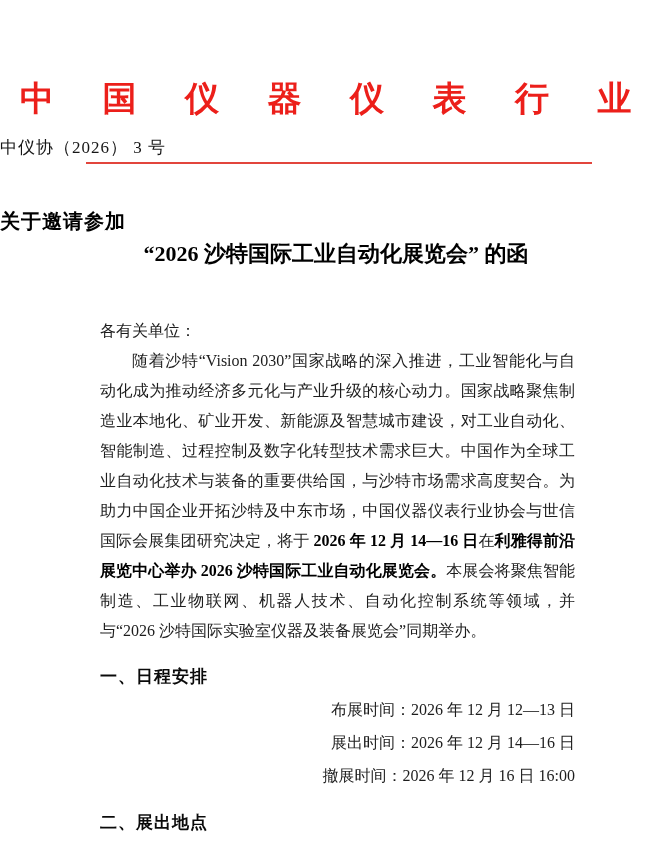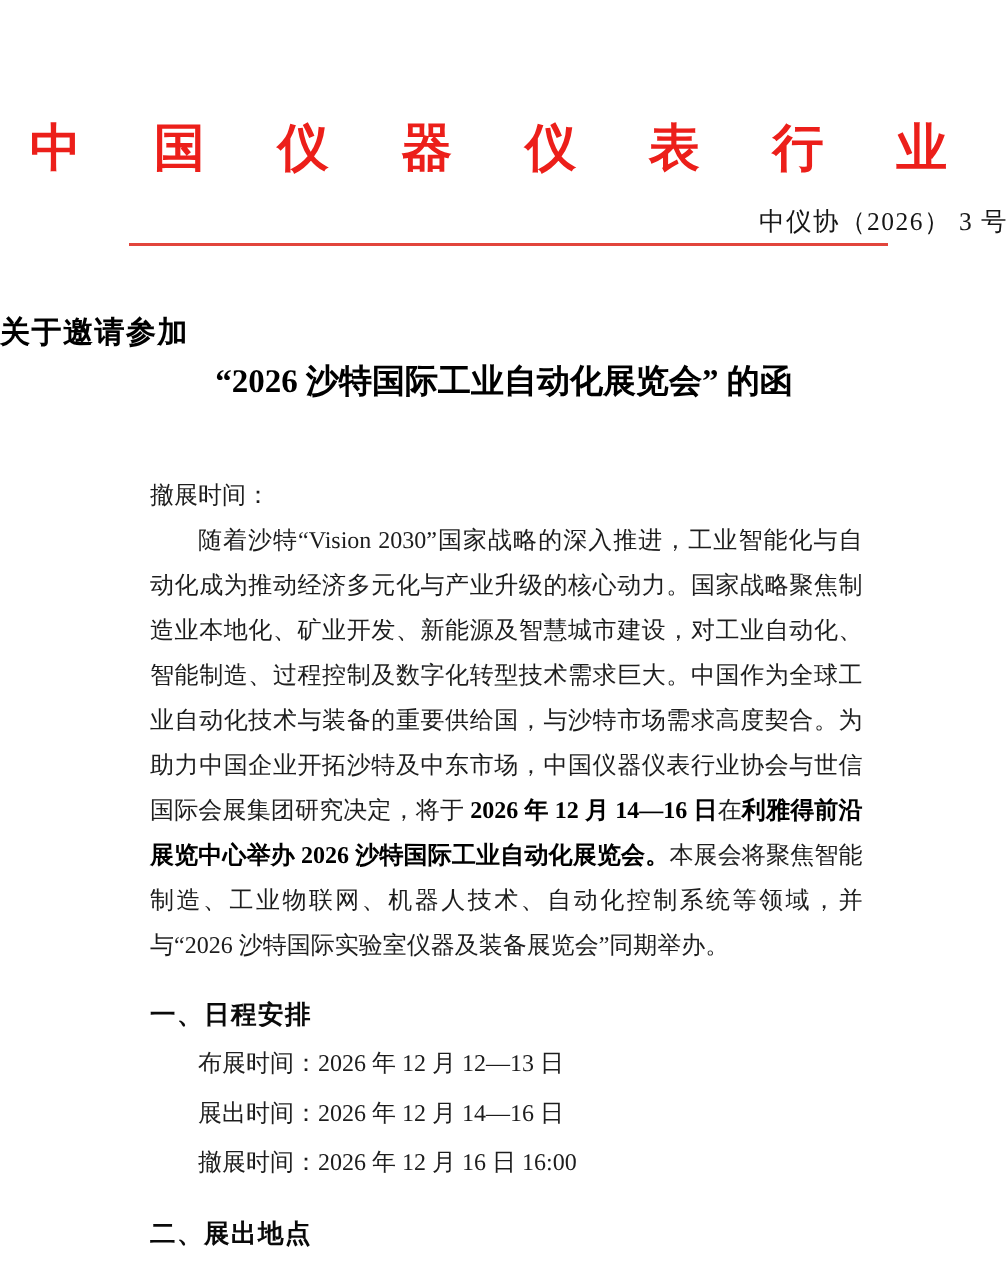--- a/index.html
+++ b/index.html
@@ -18,21 +18,21 @@
     text-align:center;
     font-family:"Liberation Serif", serif;
     font-weight:700;
     font-size:34px;
     letter-spacing:20px;
     padding-left:20px; 
     white-space:nowrap;
   }
   .doc-num {
     position:absolute; top:136px; left:0; width:100%;
-    text-align:right;
+    text-align:left;
     font-size:17px;
     color:#161616;
     letter-spacing:1px;
   }
   .red-rule {
     position:absolute; top:162px; left:86px;
     width:506px; height:2px;
   }
   .title-1 {
     position:absolute; top:208px; left:0; width:100%;
@@ -57,41 +57,41 @@
   .note-line { text-indent:2em; }
   .sec-heading {
     font-family:"Liberation Sans", sans-serif;
     font-weight:700; font-size:17px; color:#0a0a0a;
     line-height:33px; margin-top:14px;
     text-align:left; letter-spacing:1px;
   }
   .sched-item {
     padding-left:2em;
     line-height:33px;
-    text-align:left;
+    text-align:right;
   }
 </style>
 </head>
 <body>
 
 <div class="page">
 
   <div class="org-name" style="color: rgb(236, 31, 26);">中 国 仪 器 仪 表 行 业 协 会</div>
 
   <div class="doc-num">中仪协（2026） 3 号</div>
 
   <div class="red-rule" style="background: rgb(226, 69, 60);"></div>
 
   <div class="title-1">关于邀请参加</div>
 
   <div class="title-2">“2026 沙特国际工业自动化展览会” 的函</div>
 
   <div class="content">
 
-    <div class="salutation">撤展时间：</div>
+    <div class="salutation">各有关单位：</div>
 
     <p class="para"><span>随着沙特“Vision 2030”国家战略的深入推进，工业智能化与自动化成为推动经济多元化与产业升级的核心动力。国家战略聚焦制造业本地化、矿业开发、新能源及智慧城市建设，对工业自动化、智能制造、过程控制及数字化转型技术需求巨大。中国作为全球工业自动化技术与装备的重要供给国，与沙特市场需求高度契合。为助力中国企业开拓沙特及中东市场，中国仪器仪表行业协会与世信国际会展集团研究决定，将于 </span><b>2026 年 12 月 14—16 日</b><span>在</span><b>利雅得前沿展览中心举办 2026 沙特国际工业自动化展览会。</b><span>本展会将聚焦智能制造、工业物联网、机器人技术、自动化控制系统等领域，并与“2026 沙特国际实验室仪器及装备展览会”同期举办。</span></p>
 
 
     <div class="sec-heading">一、日程安排</div>
 
     <div>
         <div class="sched-item">布展时间：2026 年 12 月 12—13 日</div>
         <div class="sched-item">展出时间：2026 年 12 月 14—16 日</div>
         <div class="sched-item">撤展时间：2026 年 12 月 16 日 16:00</div>

